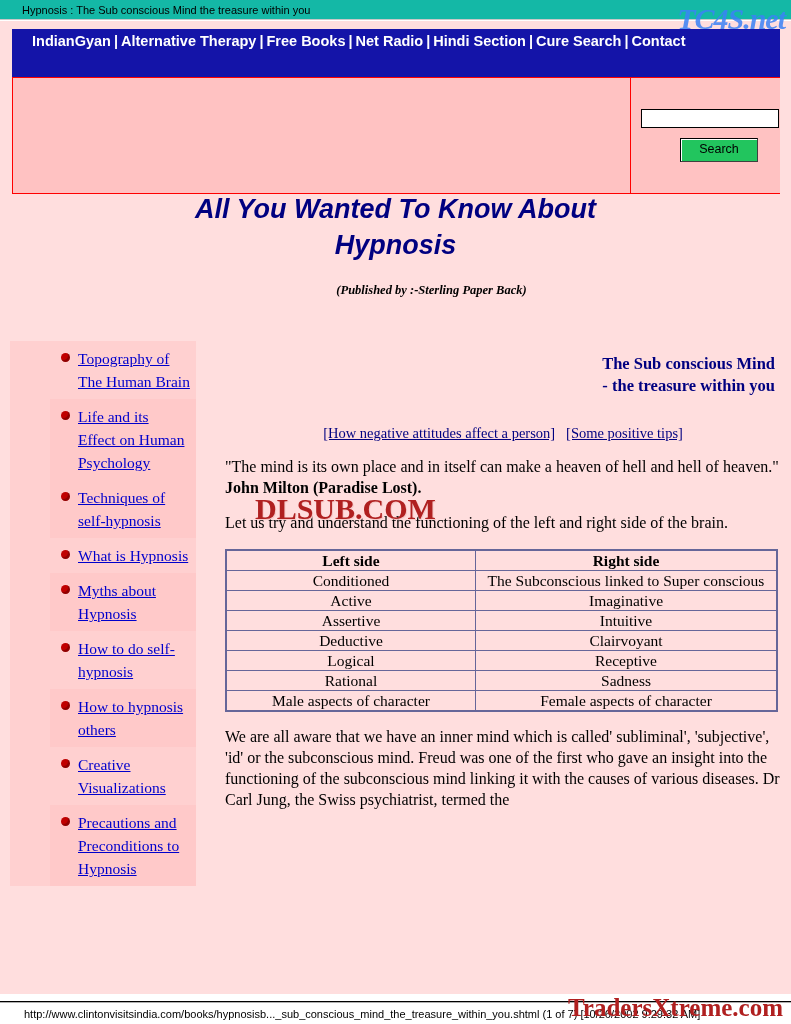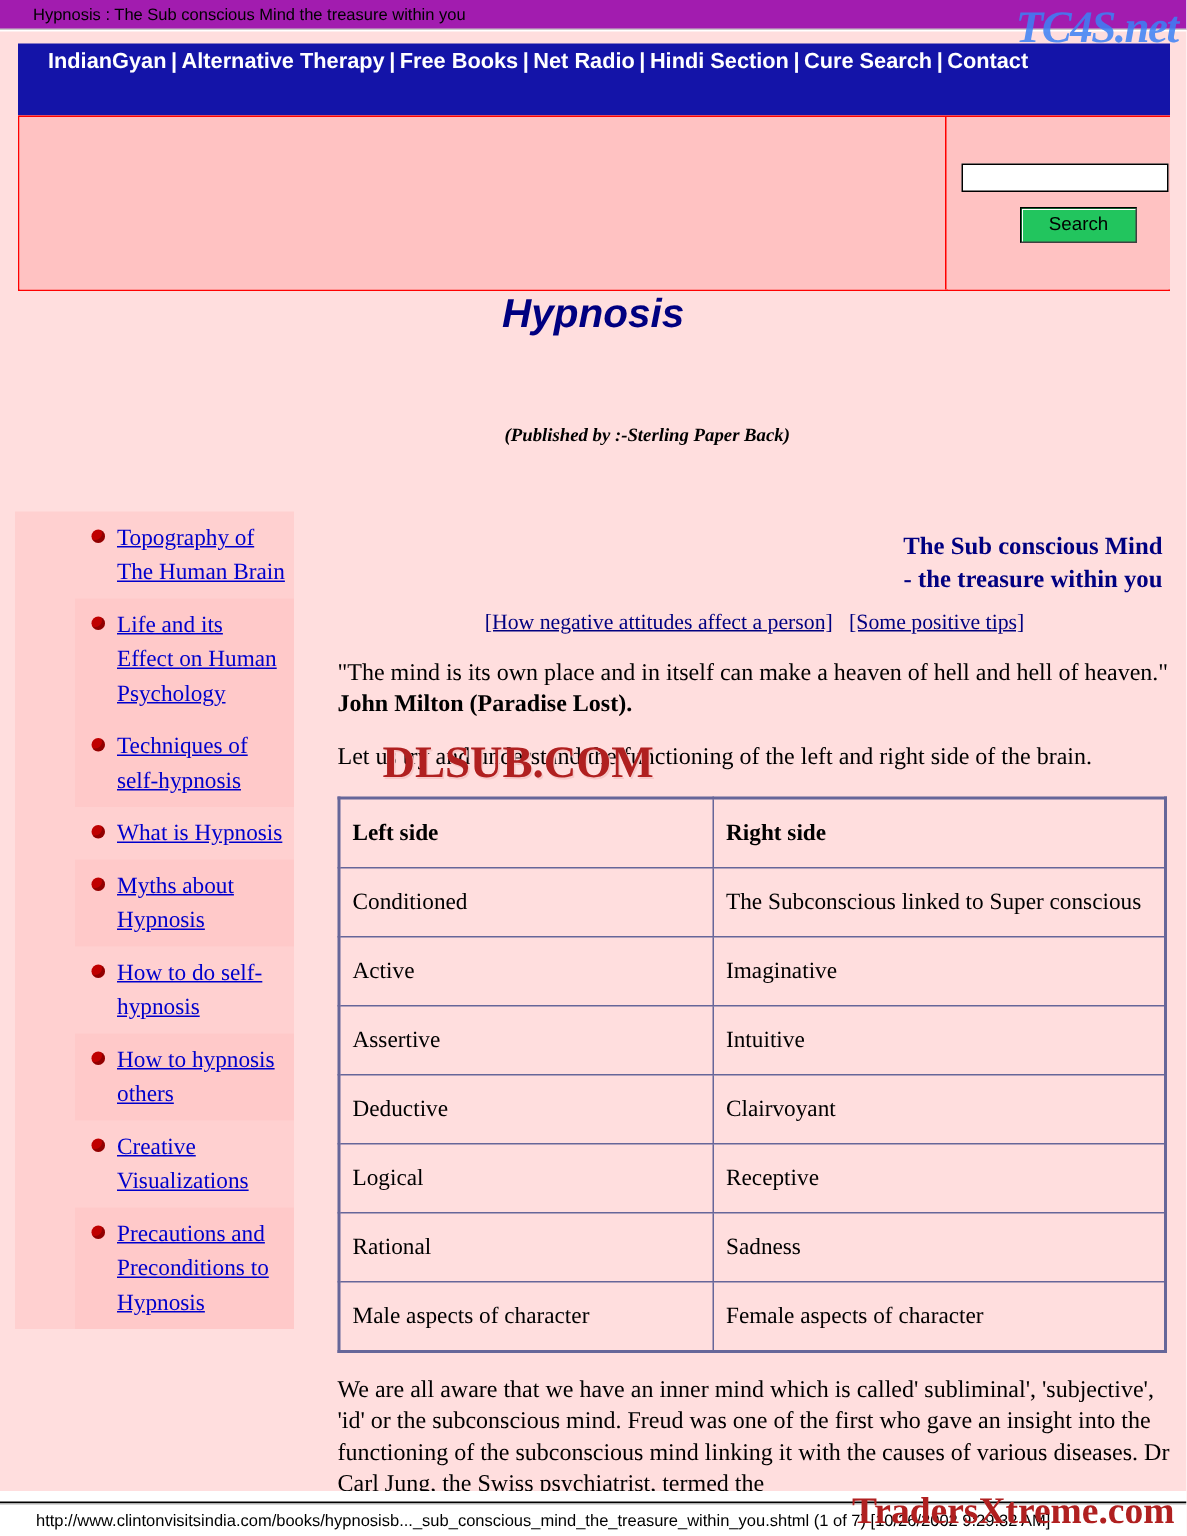--- a/index.html
+++ b/index.html
@@ -14,21 +14,21 @@
     font-family: "Liberation Serif", serif;
     overflow: hidden;
   }
 
   
   .titlebar {
     position: absolute;
     left: 0; top: 0;
     width: 791px;
     height: 20px;
-    background: #a21caf;
+    background: #14b8a6;
     border-bottom: 1px solid #c8c8c8;
     font-family: "Liberation Sans", sans-serif;
     font-size: 11px;
     color: #000000;
     line-height: 20px;
     padding-left: 22px;
     box-sizing: border-box;
     white-space: nowrap;
     overflow: hidden;
   }
@@ -229,21 +229,21 @@
   .sub-title {
     text-align: right;
     font-family: "Liberation Serif", serif;
     font-weight: bold;
     font-size: 16.5px;
     color: #000080;
     line-height: 22px;
     padding-right: 6px;
   }
   .linkline {
-    margin-top: 10px;
+    margin-top: 28px;
     text-align: center;
     font-family: "Liberation Serif", serif;
     font-size: 14.5px;
     color: #000080;
   }
   .linkline a {
     color: #000080;
     text-decoration: underline;
   }
   .para {
@@ -259,25 +259,25 @@
   
   .tbl {
     margin-top: 16px;
     border-collapse: collapse;
     width: 553px;
     border: 2px solid #666699;
     background: #ffdede;
   }
   .tbl td, .tbl th {
     border: 1px solid #666699;
-    padding: 13px 8px;
+    padding: 0 8px;
     font-family: "Liberation Serif", serif;
     font-size: 15.5px;
     line-height: 19px;
-    text-align: left;
+    text-align: center;
     vertical-align: top;
     color: #000000;
   }
   .tbl th {
     font-weight: bold;
   }
   .tbl td.col0, .tbl th.col0 { width: 232px; }
 
   
   .statusbar {
@@ -321,20 +321,21 @@
 
   <div class="bannerbox">
     <div class="banner-left"></div>
     <div class="searchcell">
       <input class="search-input" type="text" value="" placeholder="" style="">
       <div class="search-button">Search</div>
     </div>
   </div>
 
   <div class="main-title">
+    <div>All You Wanted To Know About</div>
     <div>Hypnosis</div>
   </div>
   <div class="published">(Published by :-Sterling Paper Back)</div>
 
   <div class="leftnav">
     <div class="nav-item">
       <span class="bullet"></span>
       <a href="#">Topography of  The Human  Brain </a>
     </div>
     <div class="nav-item alt">

